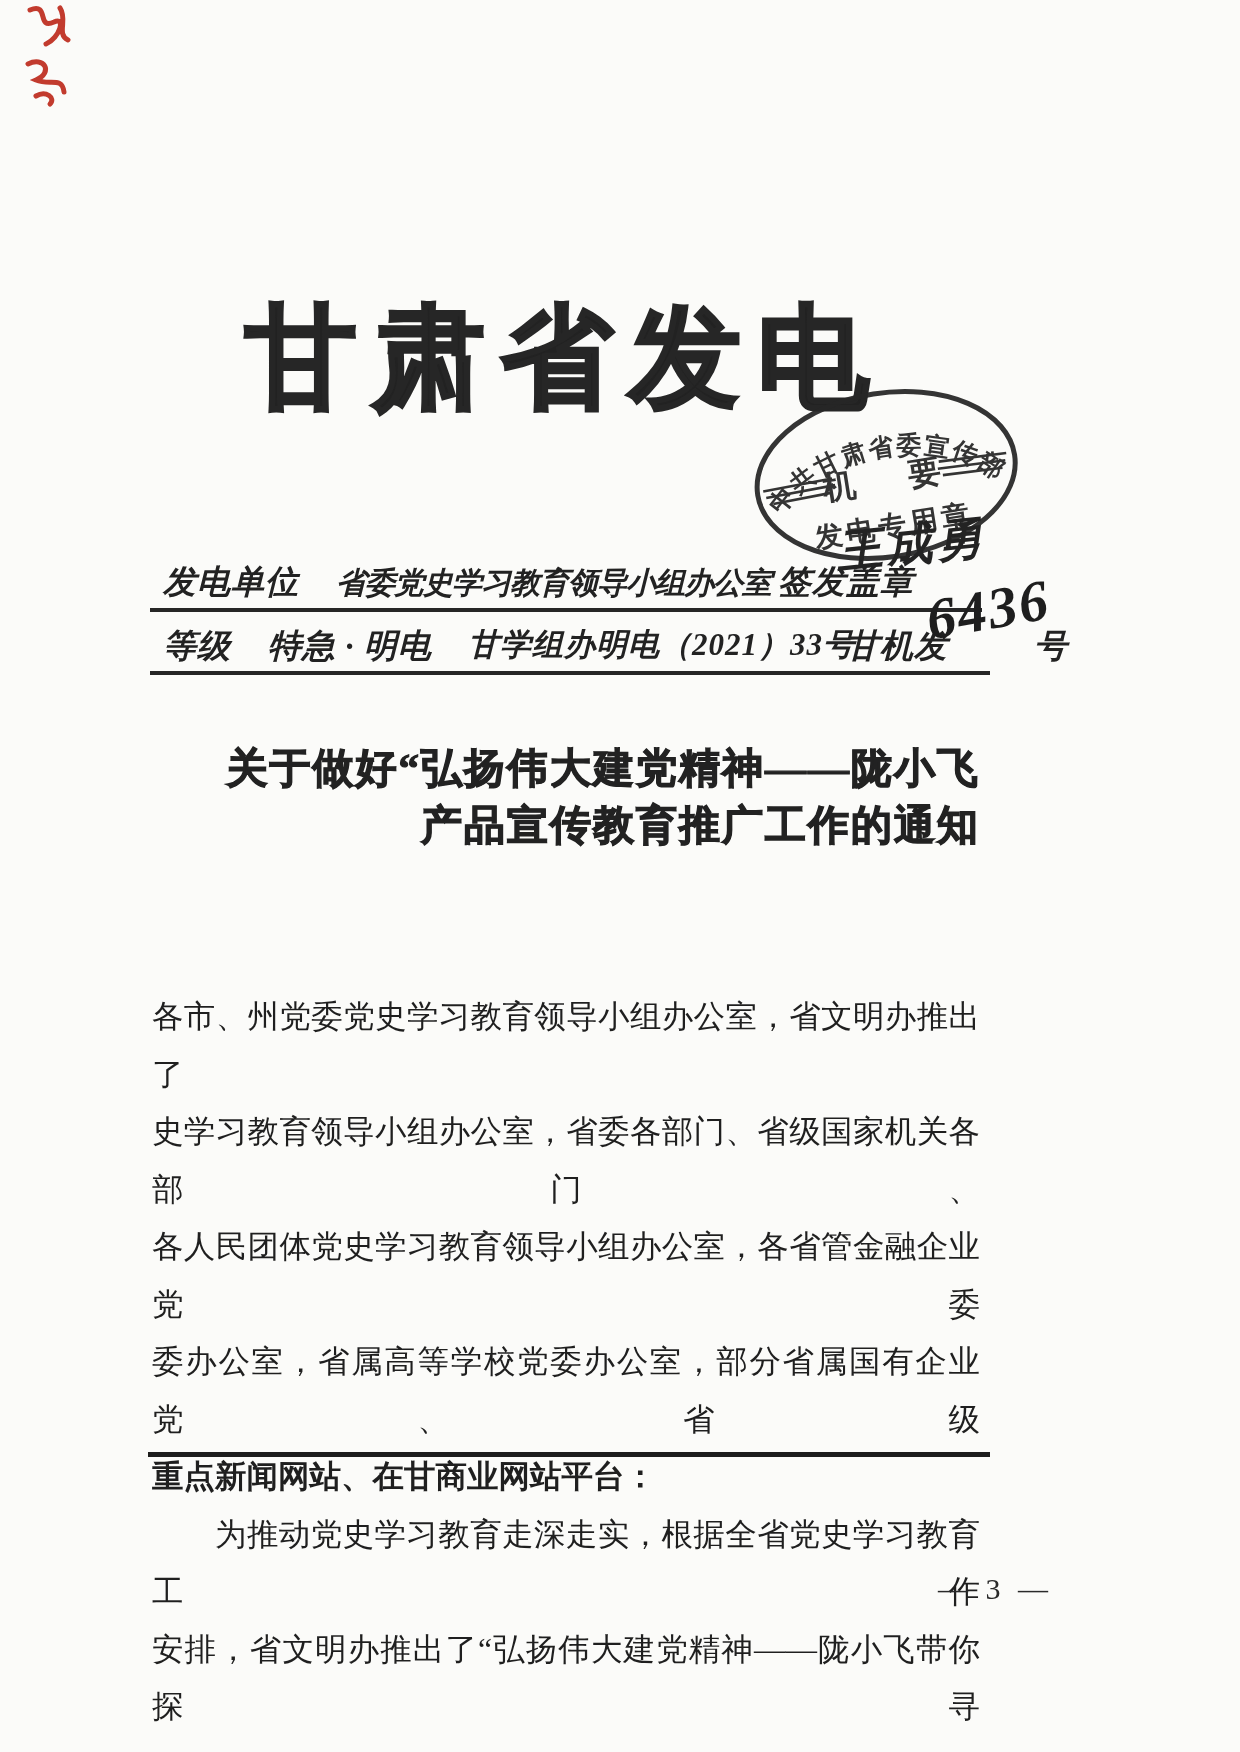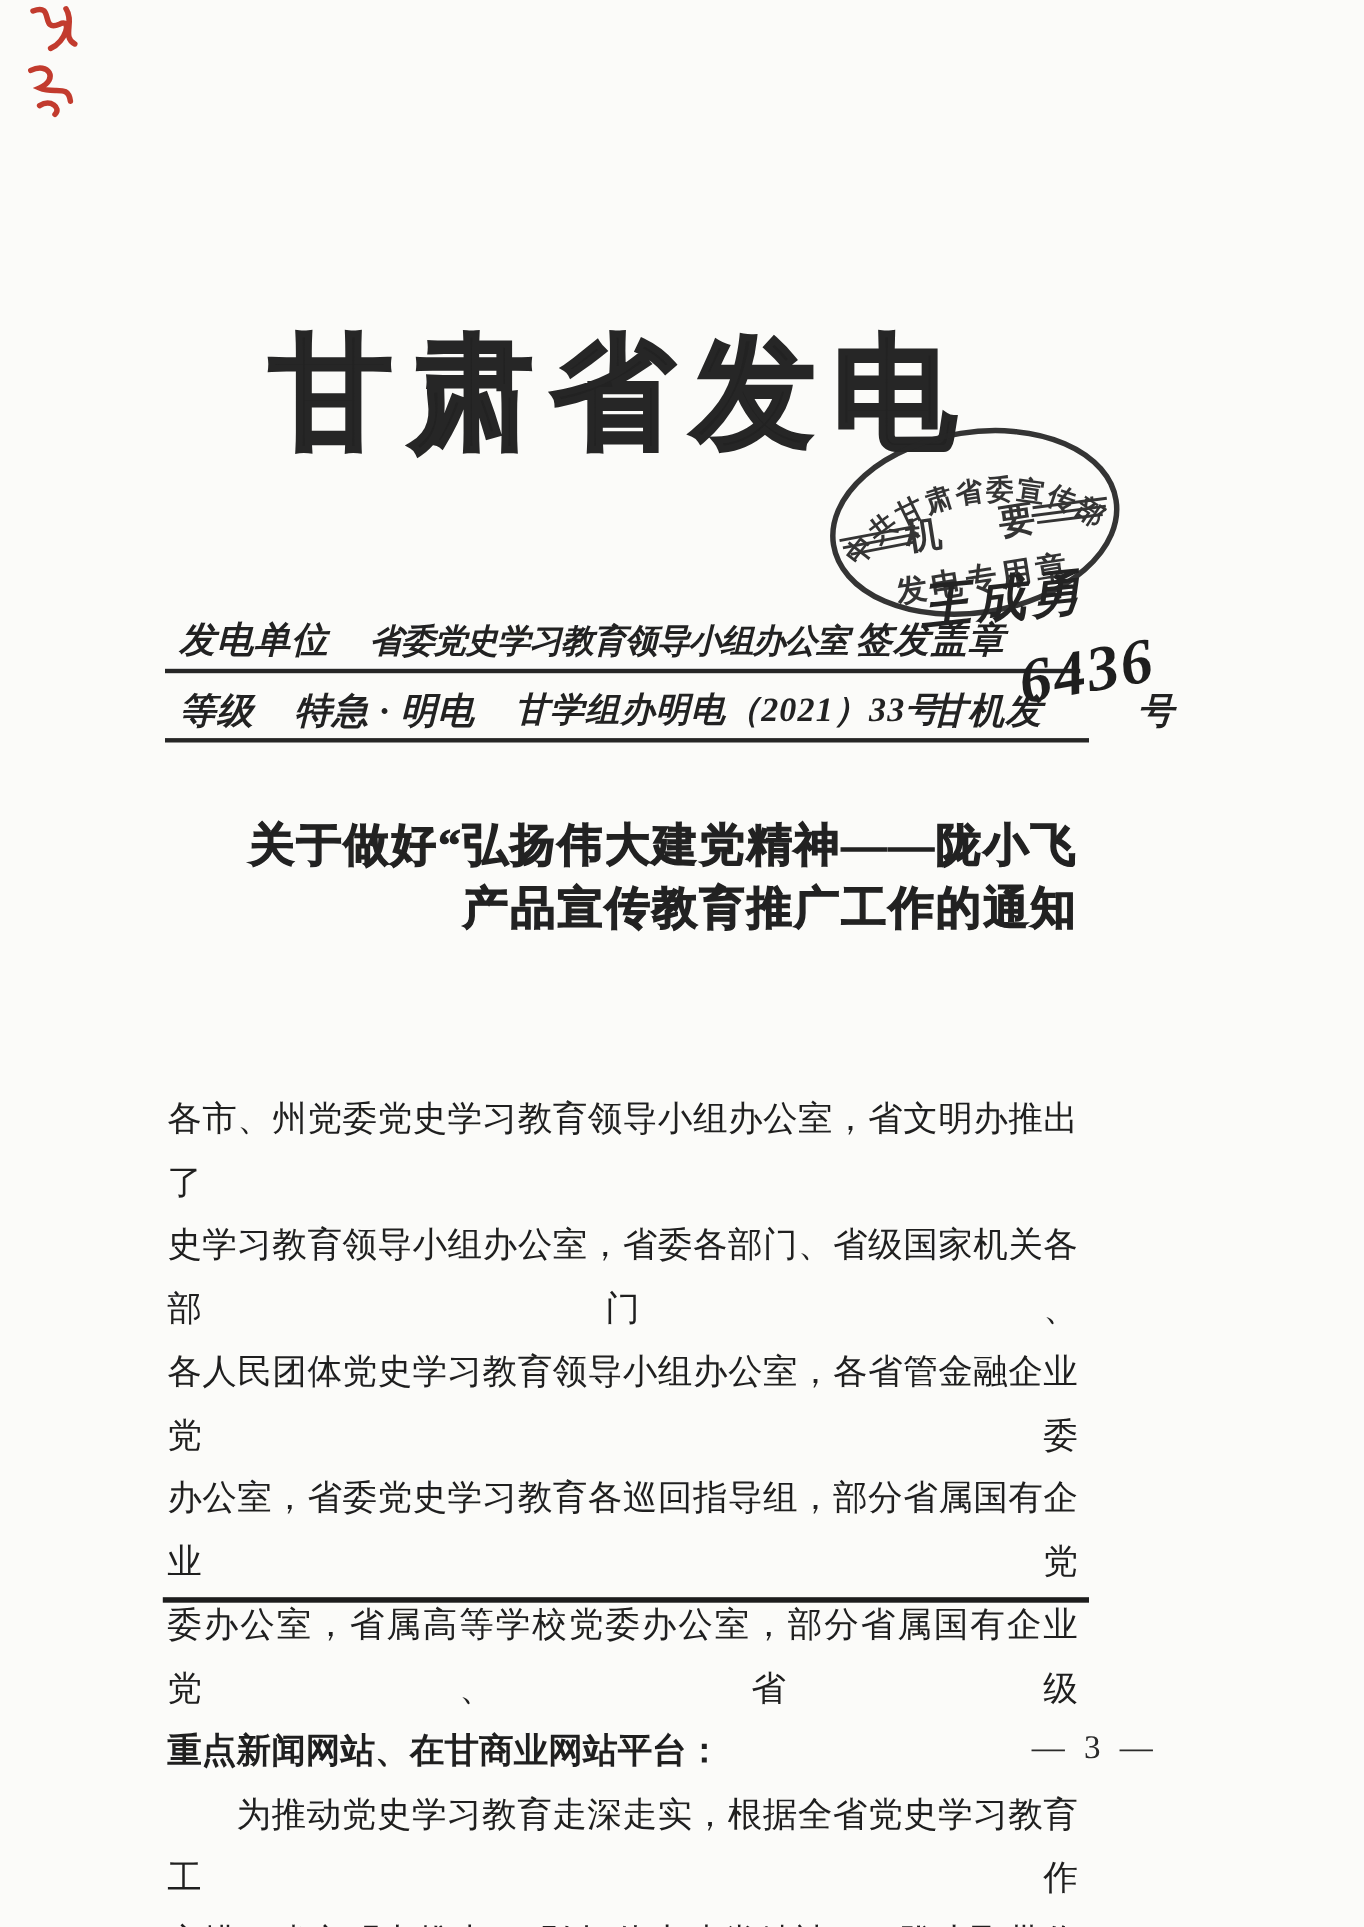--- a/index.html
+++ b/index.html
@@ -104,21 +104,20 @@
 
 <div class="abs notice-title">
   <div>关于做好“弘扬伟大建党精神——陇小飞</div>
   <div>产品宣传教育推广工作的通知</div>
 </div>
 
 <div class="abs doc-body">
   <div class="body-line">各市、州党委党史学习教育领导小组办公室，省文明办推出了</div>
   <div class="body-line">史学习教育领导小组办公室，省委各部门、省级国家机关各部门、</div>
   <div class="body-line">各人民团体党史学习教育领导小组办公室，各省管金融企业党委</div>
-  <div class="body-line">办公室，省委党史学习教育各巡回指导组，部分省属国有企业党</div>
   <div class="body-line">委办公室，省属高等学校党委办公室，部分省属国有企业党、省级</div>
   <div class="body-line left">重点新闻网站、在甘商业网站平台：</div>
   <div class="body-line indent">为推动党史学习教育走深走实，根据全省党史学习教育工作</div>
   <div class="body-line">安排，省文明办推出了“弘扬伟大建党精神——陇小飞带你探寻</div>
 </div>
 
 <div class="abs rule rule-bottom"></div>
 
 <div class="abs page-number">— 3 —</div>
 

